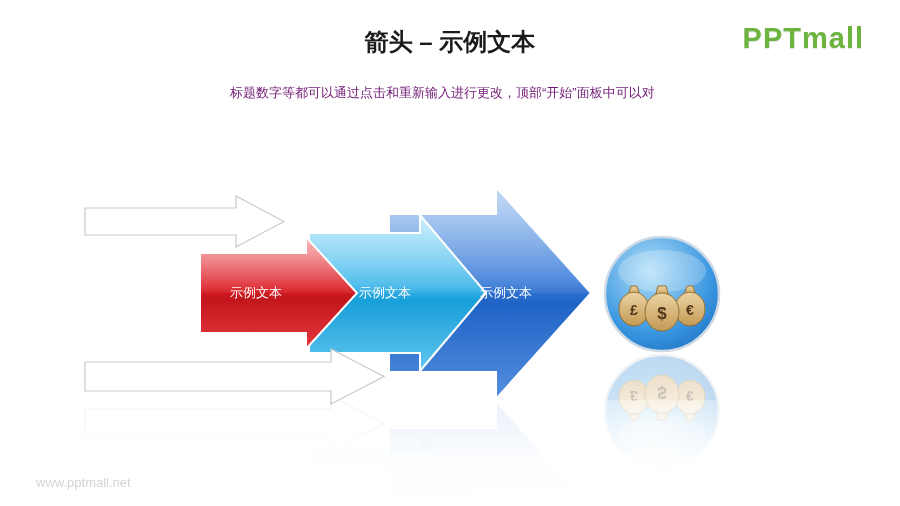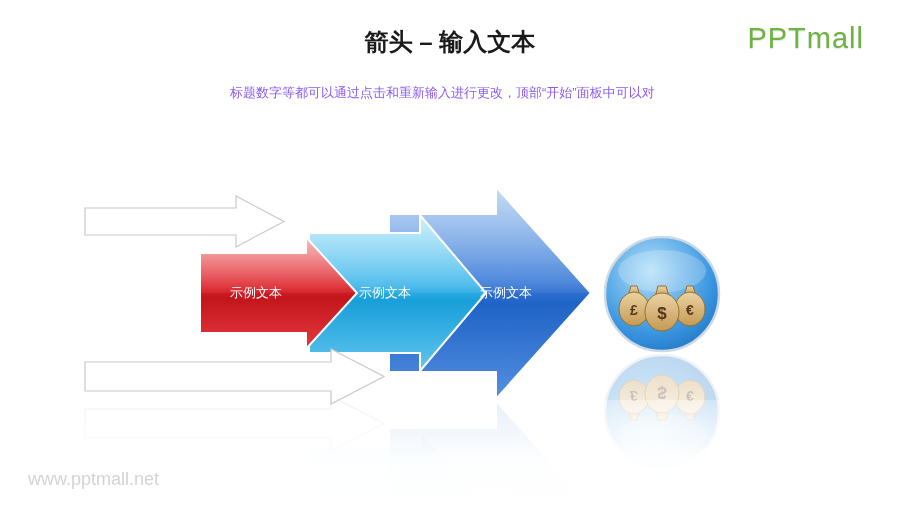--- a/index.html
+++ b/index.html
@@ -3,50 +3,50 @@
 <meta charset="utf-8">
 <style>
   html,body{margin:0;padding:0;background:#ffffff;}
   body{font-family:"Liberation Sans","DejaVu Sans",sans-serif;}
   .slide{
     position:relative;width:900px;height:506px;background:#ffffff;
     overflow:hidden;
   }
   .logo{
     position:absolute;top:22px;right:36px;
-    font-size:29px;font-weight:400;letter-spacing:1px;
+    font-size:29px;font-weight:700;letter-spacing:1px;
     color:#6cb33f;font-style:normal;
     text-shadow:0 1px 1px rgba(0,0,0,0.12);
   }
   .title{
     position:absolute;top:26px;left:0;width:100%;
     text-align:center;margin:0;
     font-size:24px;font-weight:bold;color:#1a1a1a;
   }
   .desc{
     position:absolute;top:80px;left:230px;width:450px;
-    font-size:13px;color:#8b5cf6;line-height:25px;
+    font-size:13px;color:#701a75;line-height:25px;
   }
   .desc p{margin:0;}
   .watermark{
-    position:absolute;left:28px;bottom:16px;
-    font-size:18px;color:#d4d4d4;
+    position:absolute;left:36px;bottom:16px;
+    font-size:13px;color:#d4d4d4;
   }
   svg.diagram{position:absolute;left:0;top:0;width:900px;height:506px;}
   .arrow-label{font-size:13px;font-weight:500;fill:#ffffff;}
   .money-symbol{font-weight:bold;fill:#53391b;}
 </style>
 </head>
 <body>
 
 <div class="slide">
 
   <div class="logo">PPTmall</div>
 
-  <h1 class="title">箭头 – 输入文本</h1>
+  <h1 class="title">箭头 – 示例文本</h1>
 
   <div class="desc">
     <p>标题数字等都可以通过点击和重新输入进行更改，顶部“开始”面板中可以对</p>
   </div>
 
   <svg class="diagram" viewBox="0 0 900 506">
     <defs>
       <linearGradient id="redGrad" x1="0" y1="0" x2="0" y2="1">
         <stop offset="0" stop-color="#f0696d"></stop>
         <stop offset="0.45" stop-color="#dc1f26"></stop>

